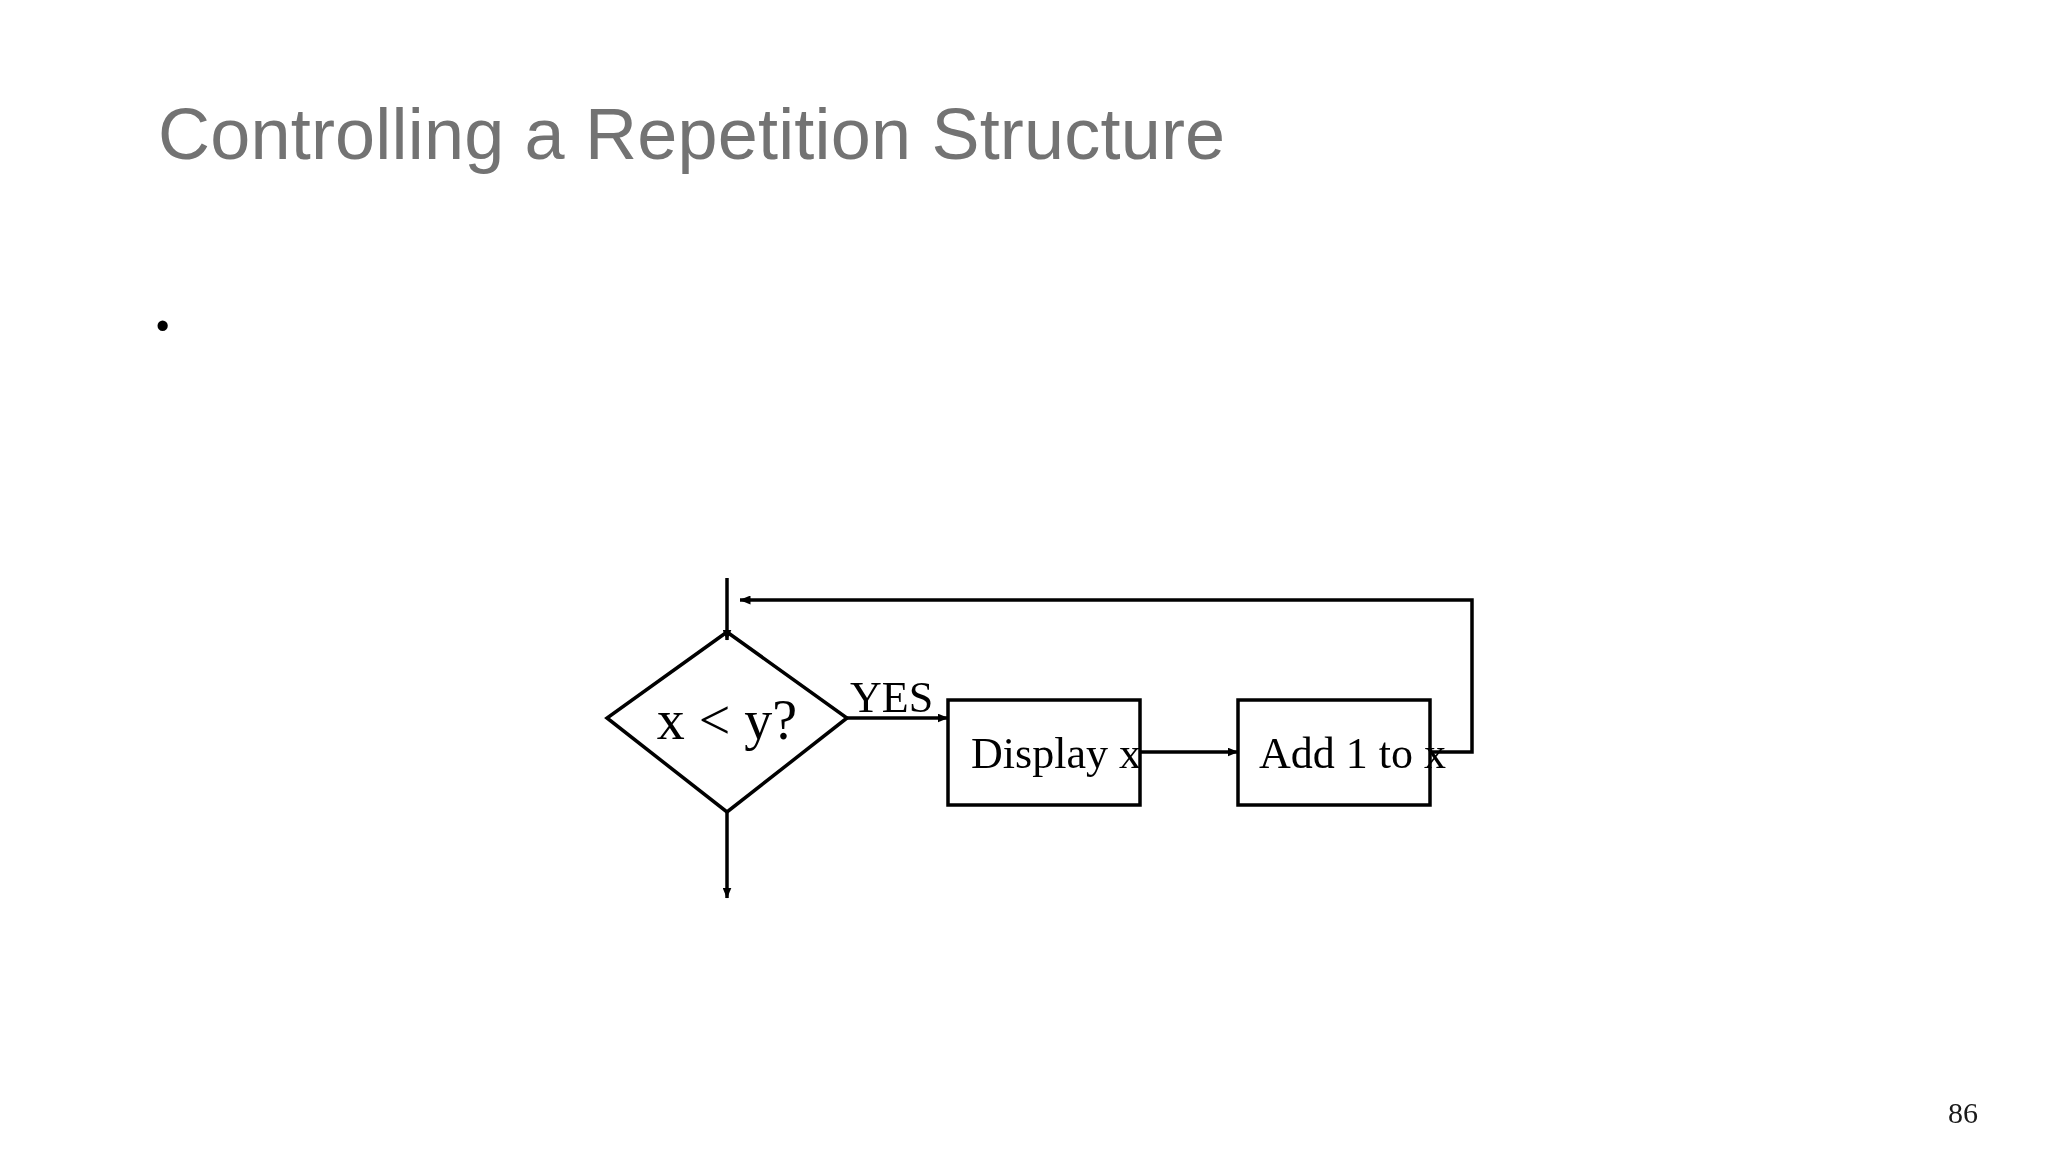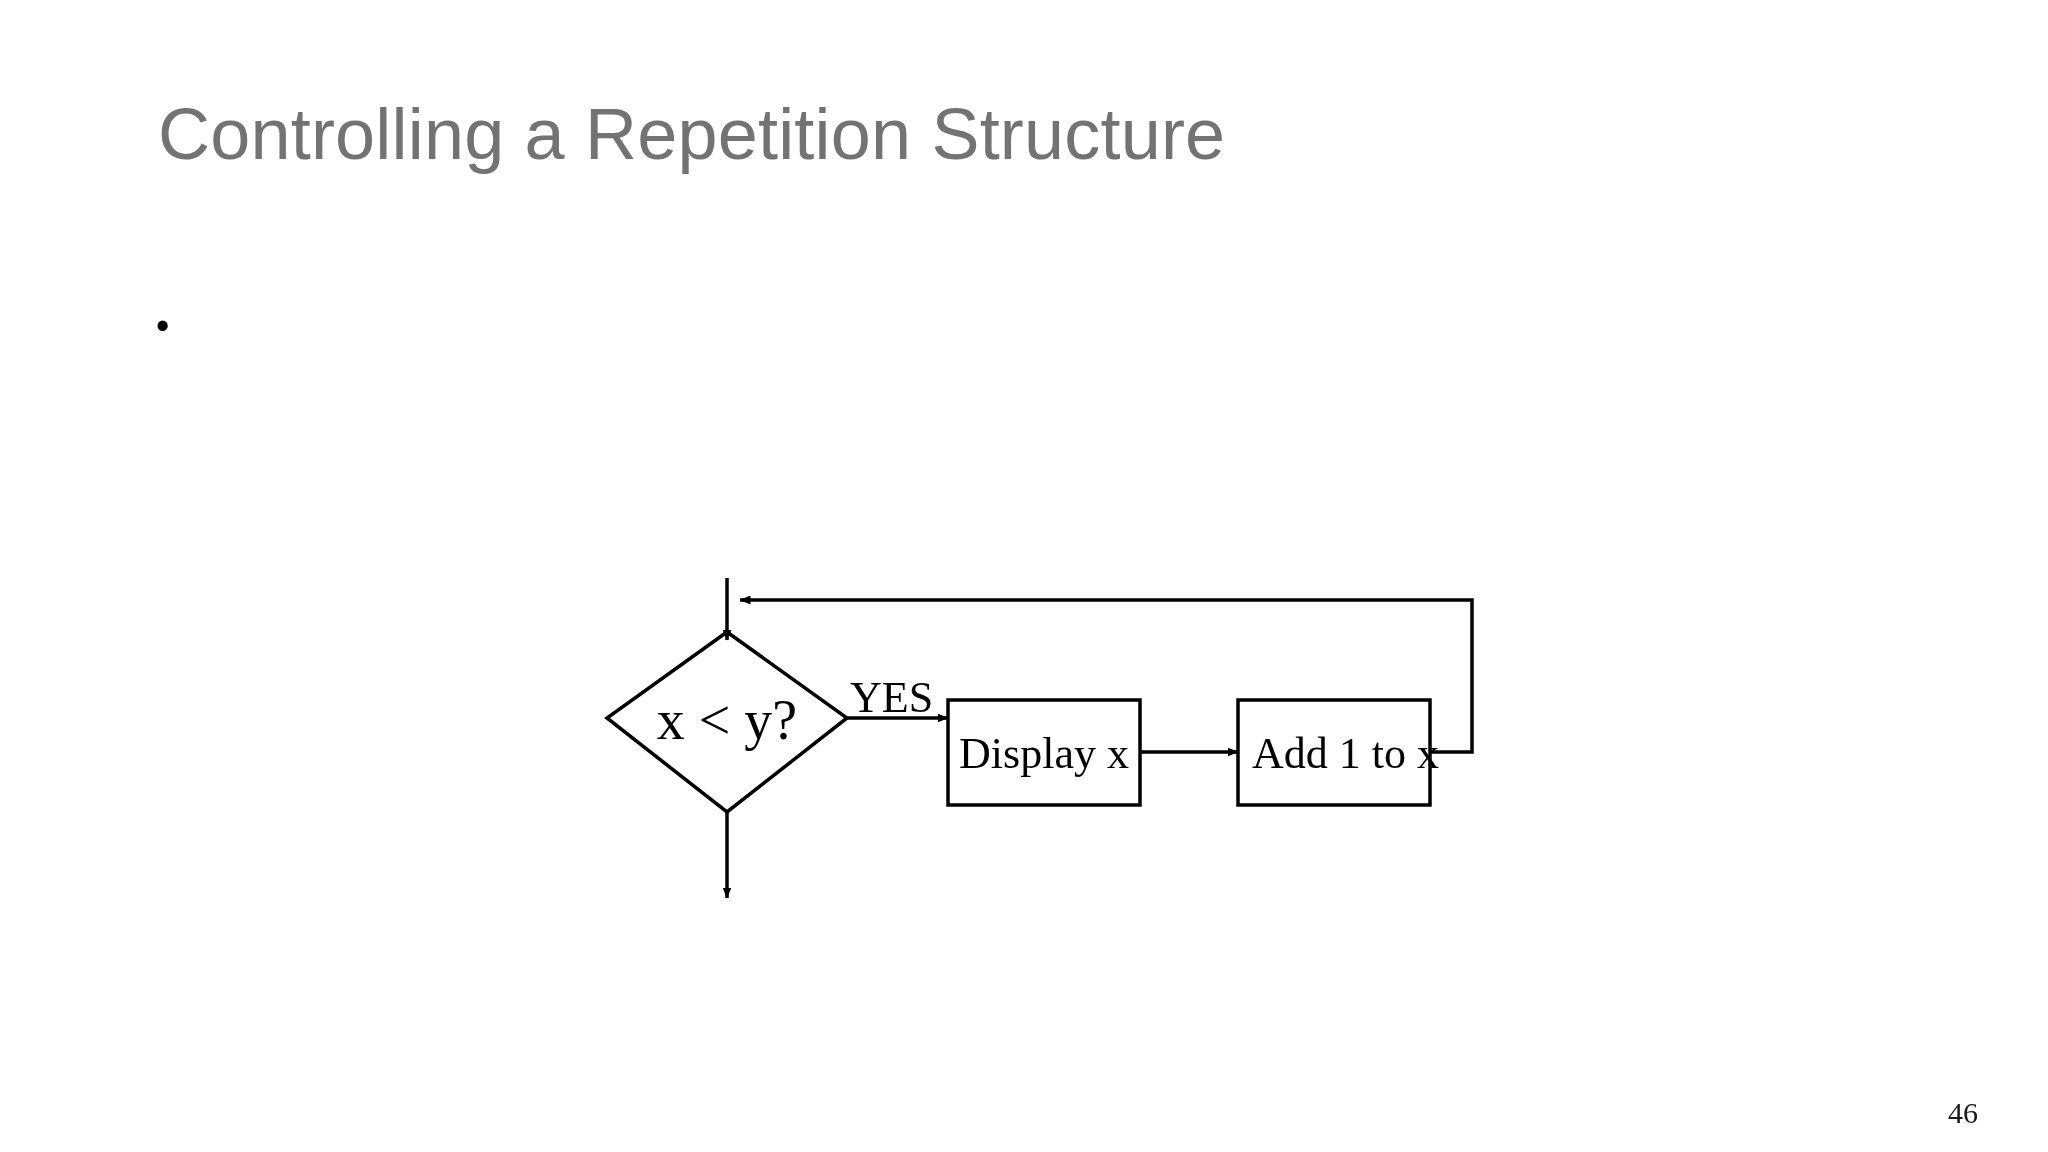--- a/index.html
+++ b/index.html
@@ -92,27 +92,28 @@
     top: 672px;
     font-size: 44px;
     margin-left: 12px;
   }
   .label-display {
     left: 948px;
     top: 728px;
     width: 192px;
     text-align: center;
     font-size: 44px;
+    padding-left: 12px;
   }
   .label-add {
     left: 1238px;
     top: 728px;
     width: 200px;
     text-align: left;
-    padding-left: 14px;
+    padding-left: 21px;
     box-sizing: border-box;
     font-size: 44px;
   }
 
   
   .page-number {
     position: absolute;
     right: 70px;
     bottom: 22px;
     font-family: "Liberation Serif", serif;
@@ -158,15 +159,15 @@
   </svg>
 
   <div class="flow-label label-condition">x &lt; y?</div>
 
   <div class="flow-label label-yes">YES</div>
 
   <div class="flow-label label-display">Display x</div>
 
   <div class="flow-label label-add">Add 1 to x</div>
 
-  <div class="page-number">46</div>
+  <div class="page-number">86</div>
 
 </div>
 
 </body></html>

